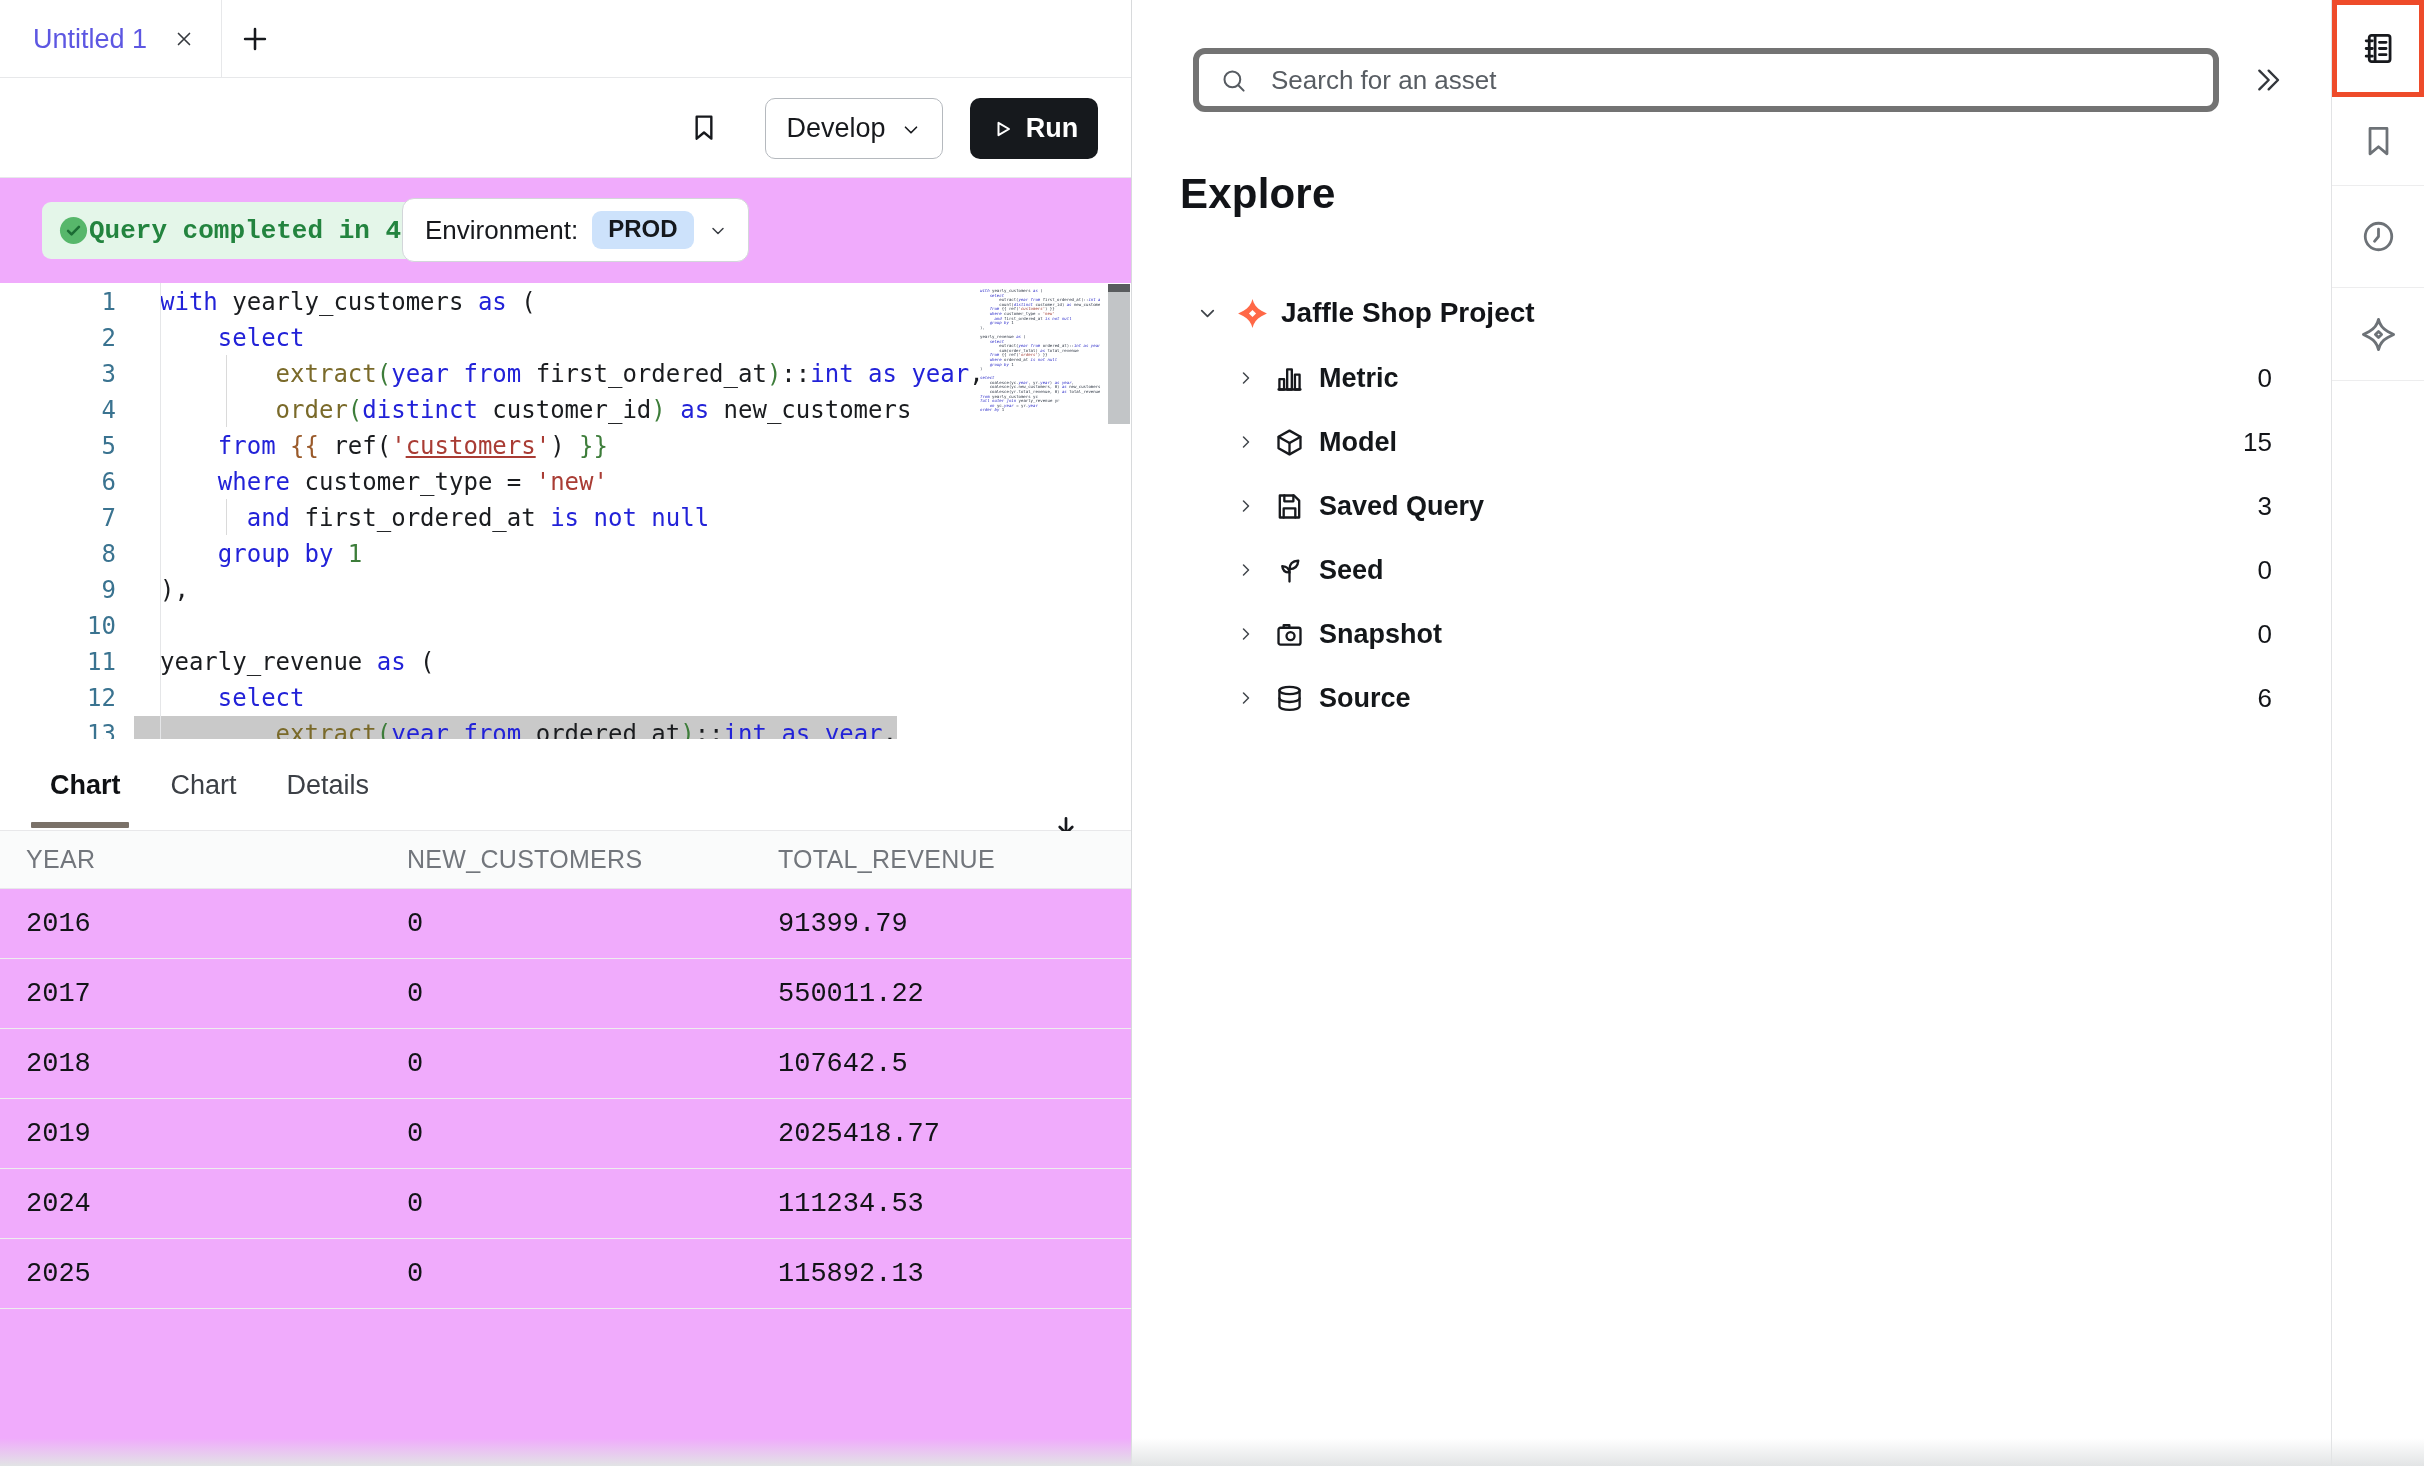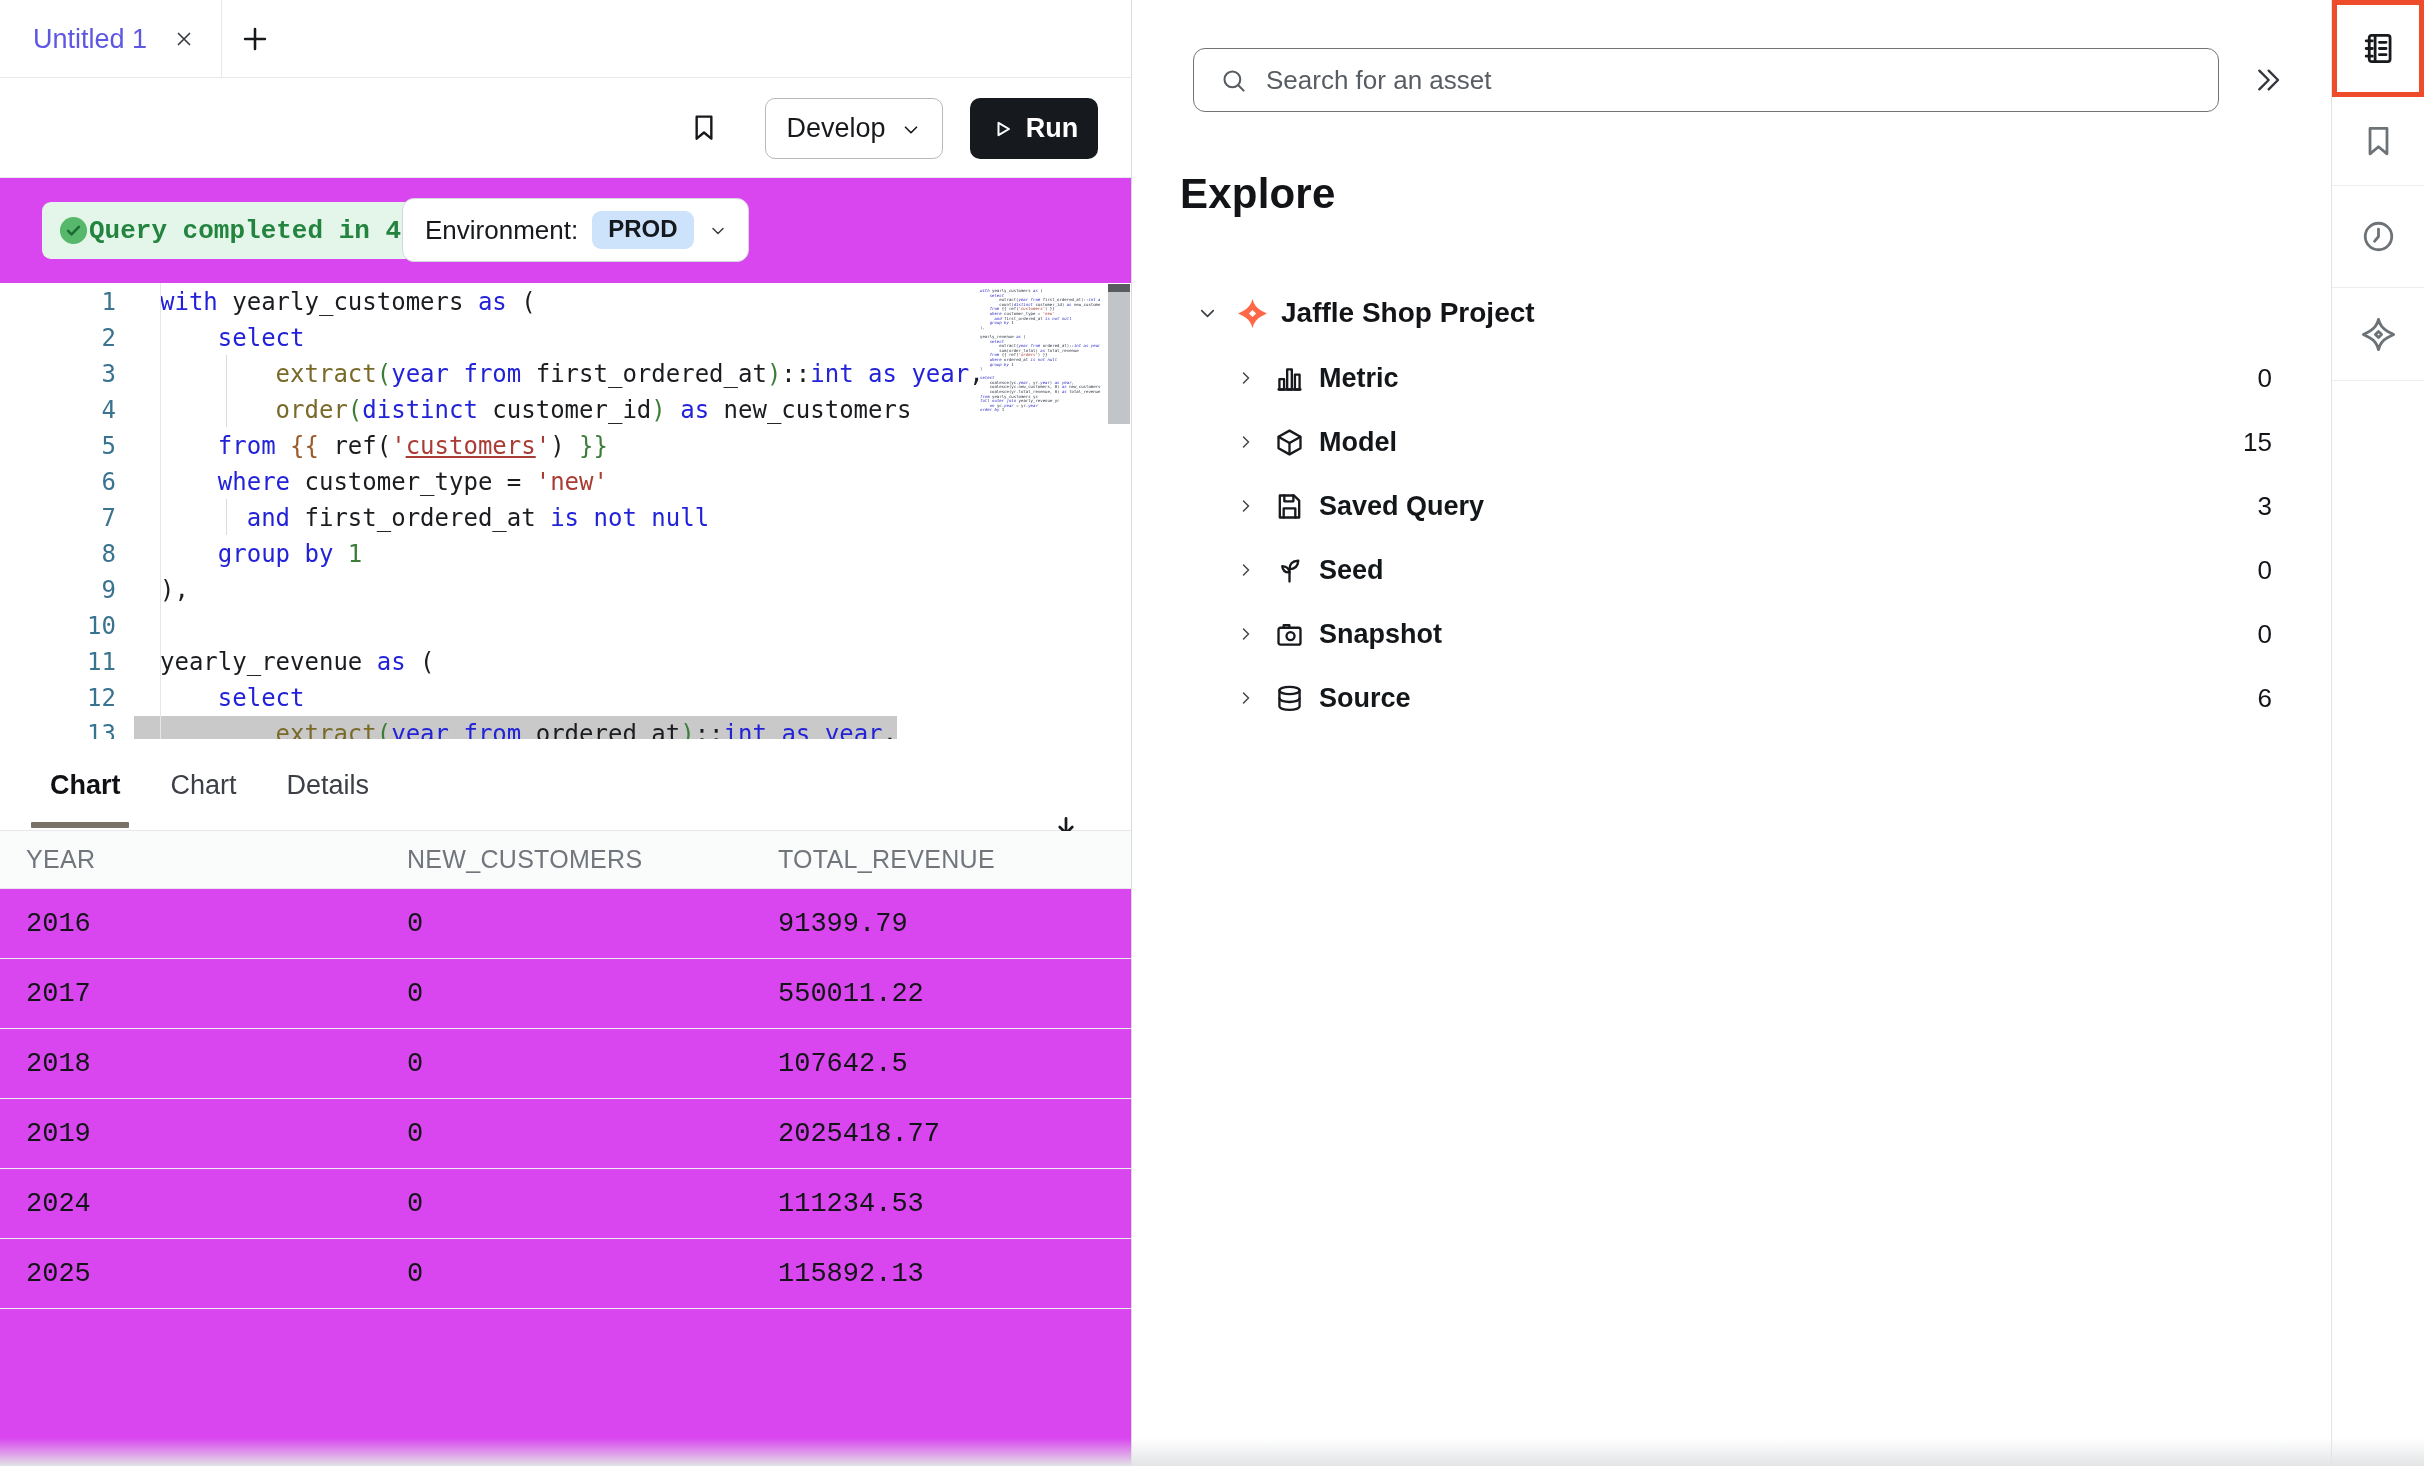--- a/index.html
+++ b/index.html
@@ -1,21 +1,21 @@
 <!DOCTYPE html>
 <html><head>
 <meta charset="utf-8">
 <style>
   * { margin:0; padding:0; box-sizing:border-box; }
   html,body { width:2424px; height:1466px; background:#fff; font-family:"Liberation Sans", sans-serif; overflow:hidden; }
   .ic { display:inline-flex; align-items:center; justify-content:center; }
   .ic svg { width:100%; height:100%; display:block; }
 
   
-  .left-panel { position:absolute; left:0; top:0; width:1131px; height:1466px; background:#d946ef; }
+  .left-panel { position:absolute; left:0; top:0; width:1131px; height:1466px; background:#f0abfc; }
 
   .tabbar { position:absolute; left:0; top:0; width:100%; height:78px; border-bottom:1px solid #e7e8ea; background:#fff; }
   .file-tab { position:absolute; left:0; top:0; width:222px; height:78px; border-right:1px solid #e7e8ea; display:flex; align-items:center; padding-left:33px; }
   .tab-title { color:#5d57e2; font-size:27px; }
   .tab-close { width:22px; height:22px; margin-left:26px; color:#35393e; cursor:pointer; }
   .new-tab { position:absolute; left:238px; top:22px; width:34px; height:34px; color:#17191d; cursor:pointer; }
 
   .toolbar { position:absolute; left:0; top:78px; width:100%; height:100px; border-bottom:1px solid #e7e8ea; background:#fff; }
   .bm-btn { position:absolute; left:688px; top:112px; width:32px; height:32px; color:#17191d; }
   .develop-btn { position:absolute; left:765px; top:98px; width:178px; height:61px; border:1.5px solid #b5b9be; border-radius:10px; background:#fff; display:flex; align-items:center; justify-content:center; gap:14px; font-size:27px; color:#17191d; font-family:inherit; cursor:pointer; }
@@ -64,21 +64,21 @@
   .hc { padding-left:26px; font-size:25px; color:#72767c; letter-spacing:.3px; }
   #grid-rows { position:absolute; left:0; top:889px; width:100%; }
   .gr { display:grid; grid-template-columns:381px 371px auto; align-items:center; height:70px; border-bottom:1px solid #ededee;font-family:Liberation Mono, monospace; }
   .gc { padding-left:26px; font-size:27px; color:#121417; }
 
   .fade { position:absolute; left:0; right:0; bottom:0; height:28px; background:linear-gradient(rgba(255,255,255,0), #e2e4e5); pointer-events:none; }
 
   
   .vdiv { position:absolute; left:1131px; top:0; width:1px; height:1466px; background:#d8dadc; }
   .right-panel { position:absolute; left:1132px; top:0; width:1199px; height:1466px; background:#fff; }
-  .search-input { position:absolute; left:61px; top:48px; width:1026px; height:64px; border:1px solid #737373; border-radius:12px; font-size:26px; color:#17191d; padding:0 20px 0 72px; font-family:inherit; background:#fff; outline:none; }
+  .search-input { position:absolute; left:61px; top:48px; width:1026px; height:64px; border:6px solid #737373; border-radius:12px; font-size:26px; color:#17191d; padding:0 20px 0 72px; font-family:inherit; background:#fff; outline:none; }
   .search-input::placeholder { color:#585d63; }
   .search-ic { position:absolute; left:88px; top:67px; width:27px; height:27px; color:#565b61; pointer-events:none; }
   .collapse-btn { position:absolute; left:1120px; top:64px; width:32px; height:32px; color:#33373c; cursor:pointer; }
   .explore-h { position:absolute; left:48px; top:170px; font-size:42px; font-weight:600; color:#121418; letter-spacing:.2px; }
   .tree-root { position:absolute; left:0; top:288px; width:100%; height:50px; display:flex; align-items:center; padding-left:64px; cursor:pointer; }
   .tree-root .chev { width:23px; height:23px; color:#3f444a; flex:none; }
   .tree-root .logo { width:33px; height:33px; margin-left:17px; flex:none; }
   .proj-name { margin-left:12px; font-size:28px; font-weight:600; color:#121418; }
   #tree-items { position:absolute; left:0; top:346px; width:100%; }
   .titem { display:flex; align-items:center; height:64px; padding-left:104px; padding-right:59px; cursor:pointer; }

